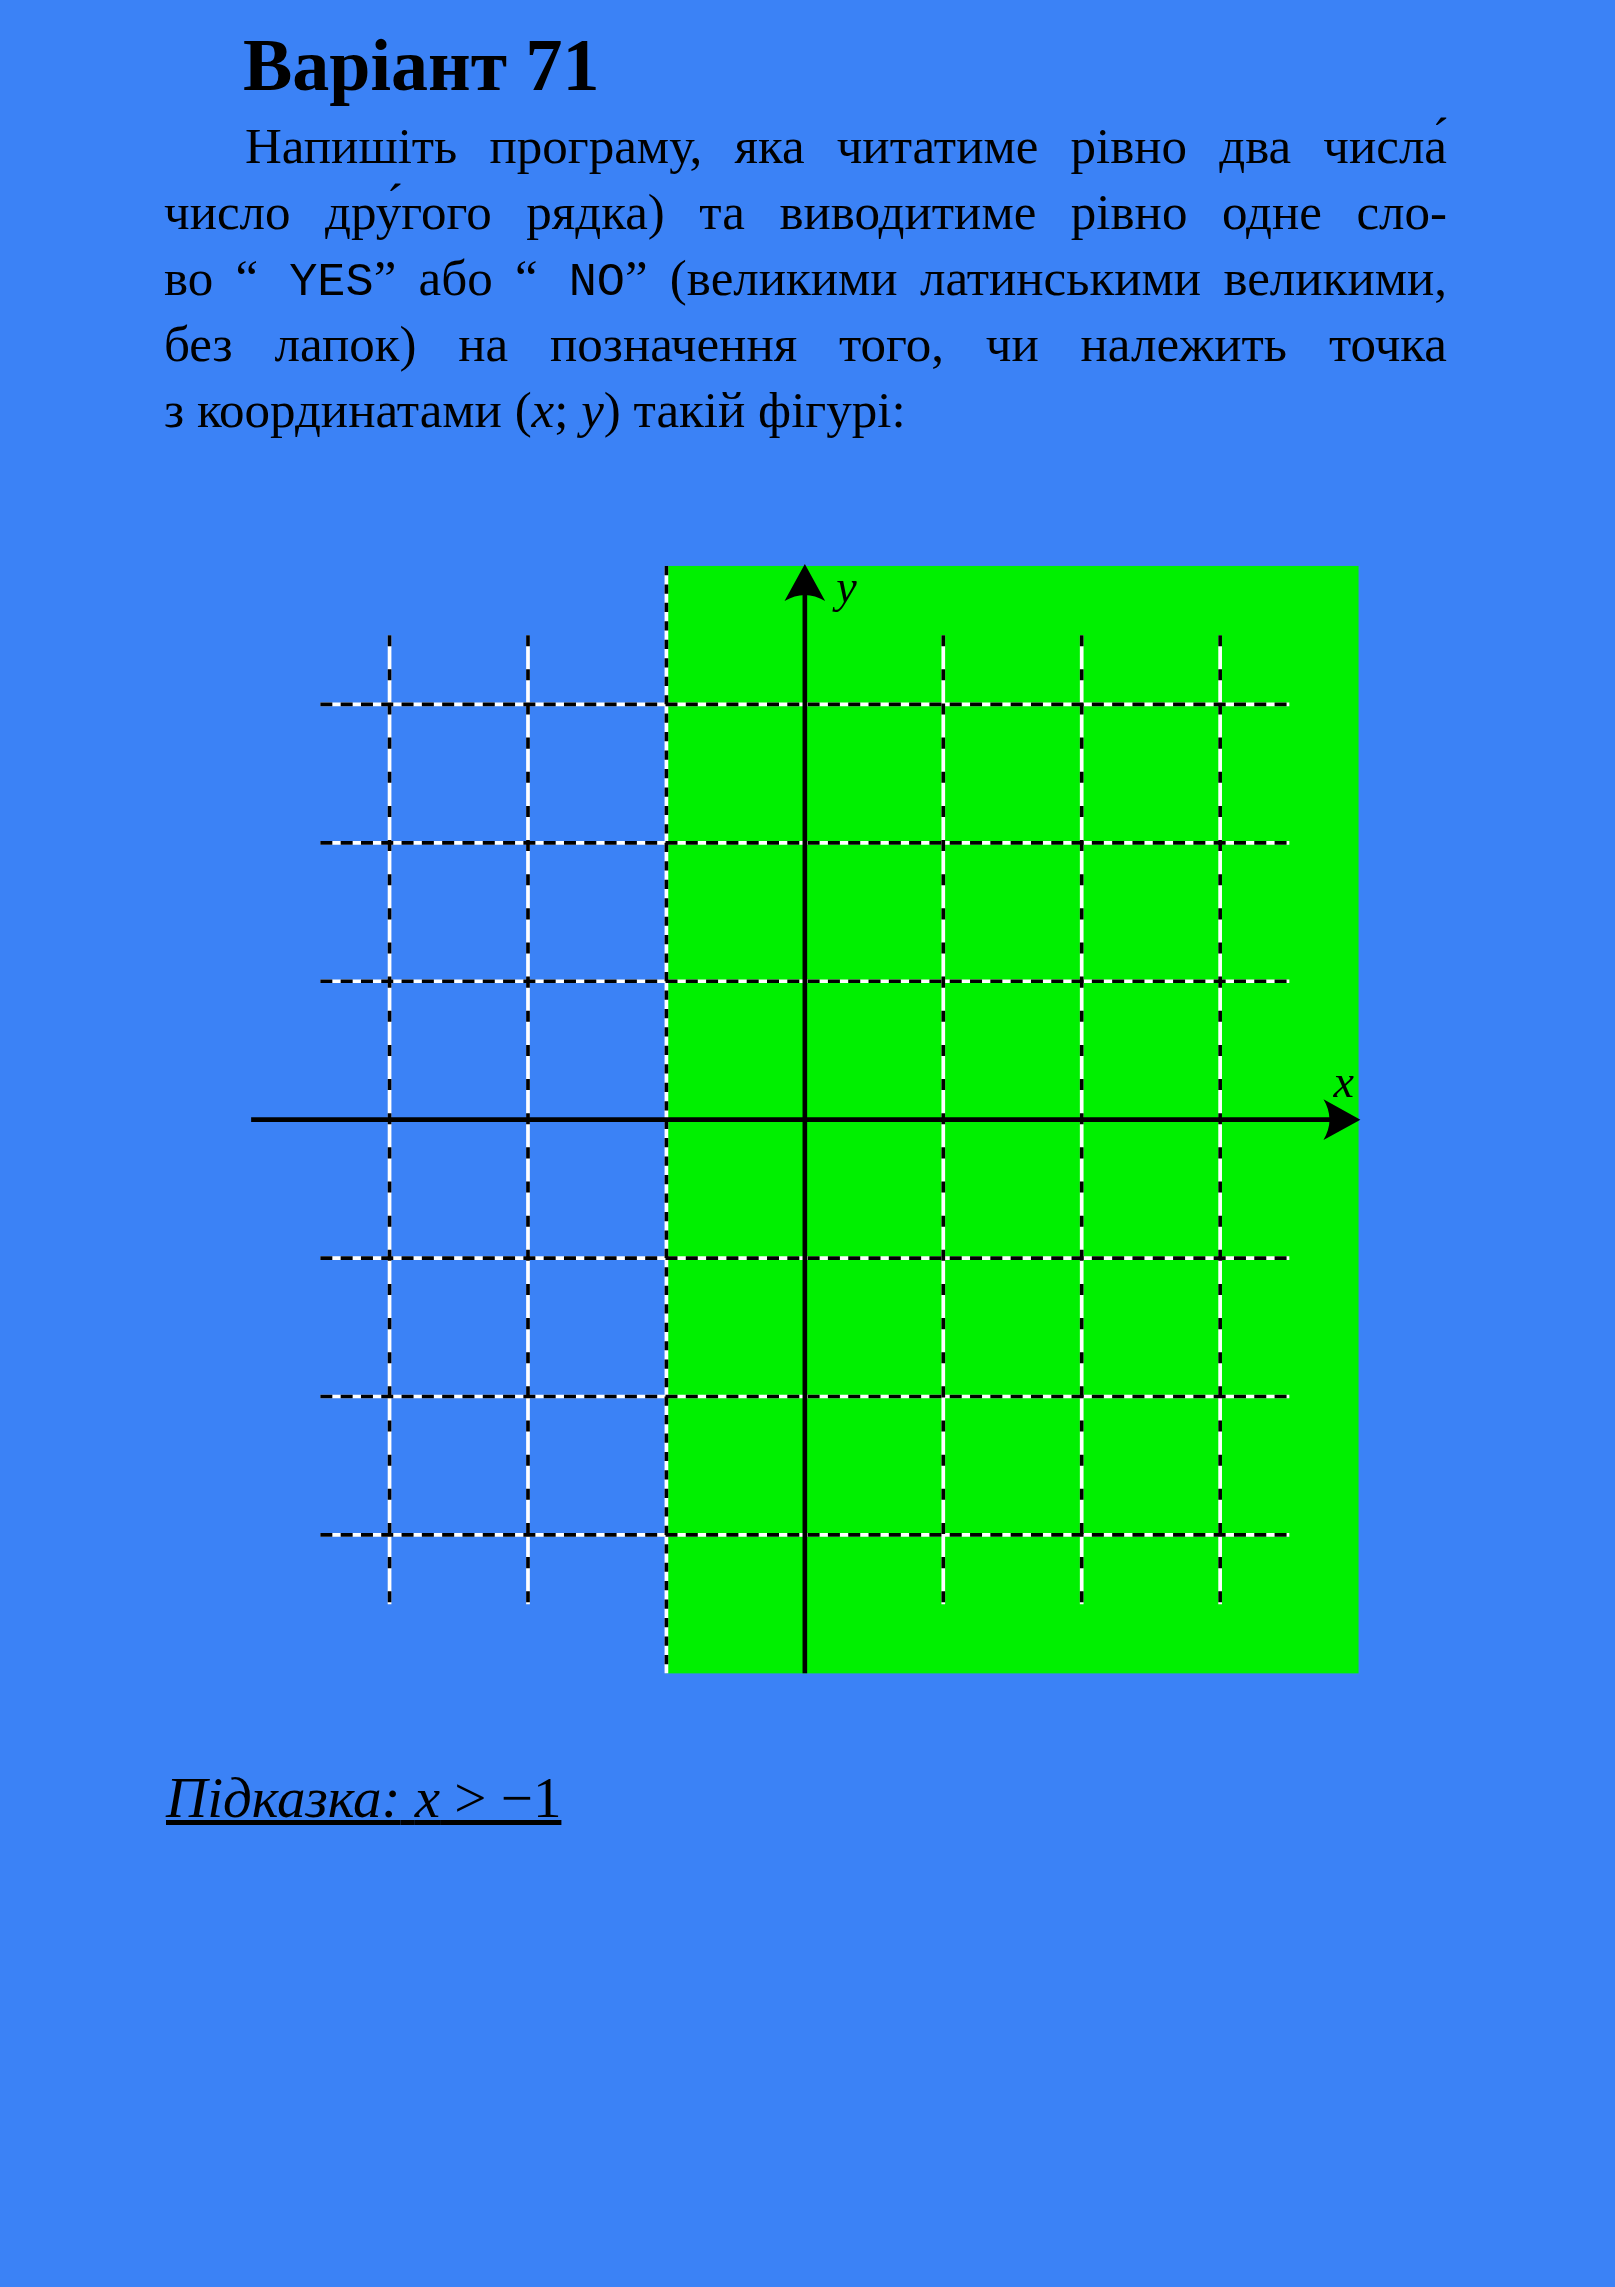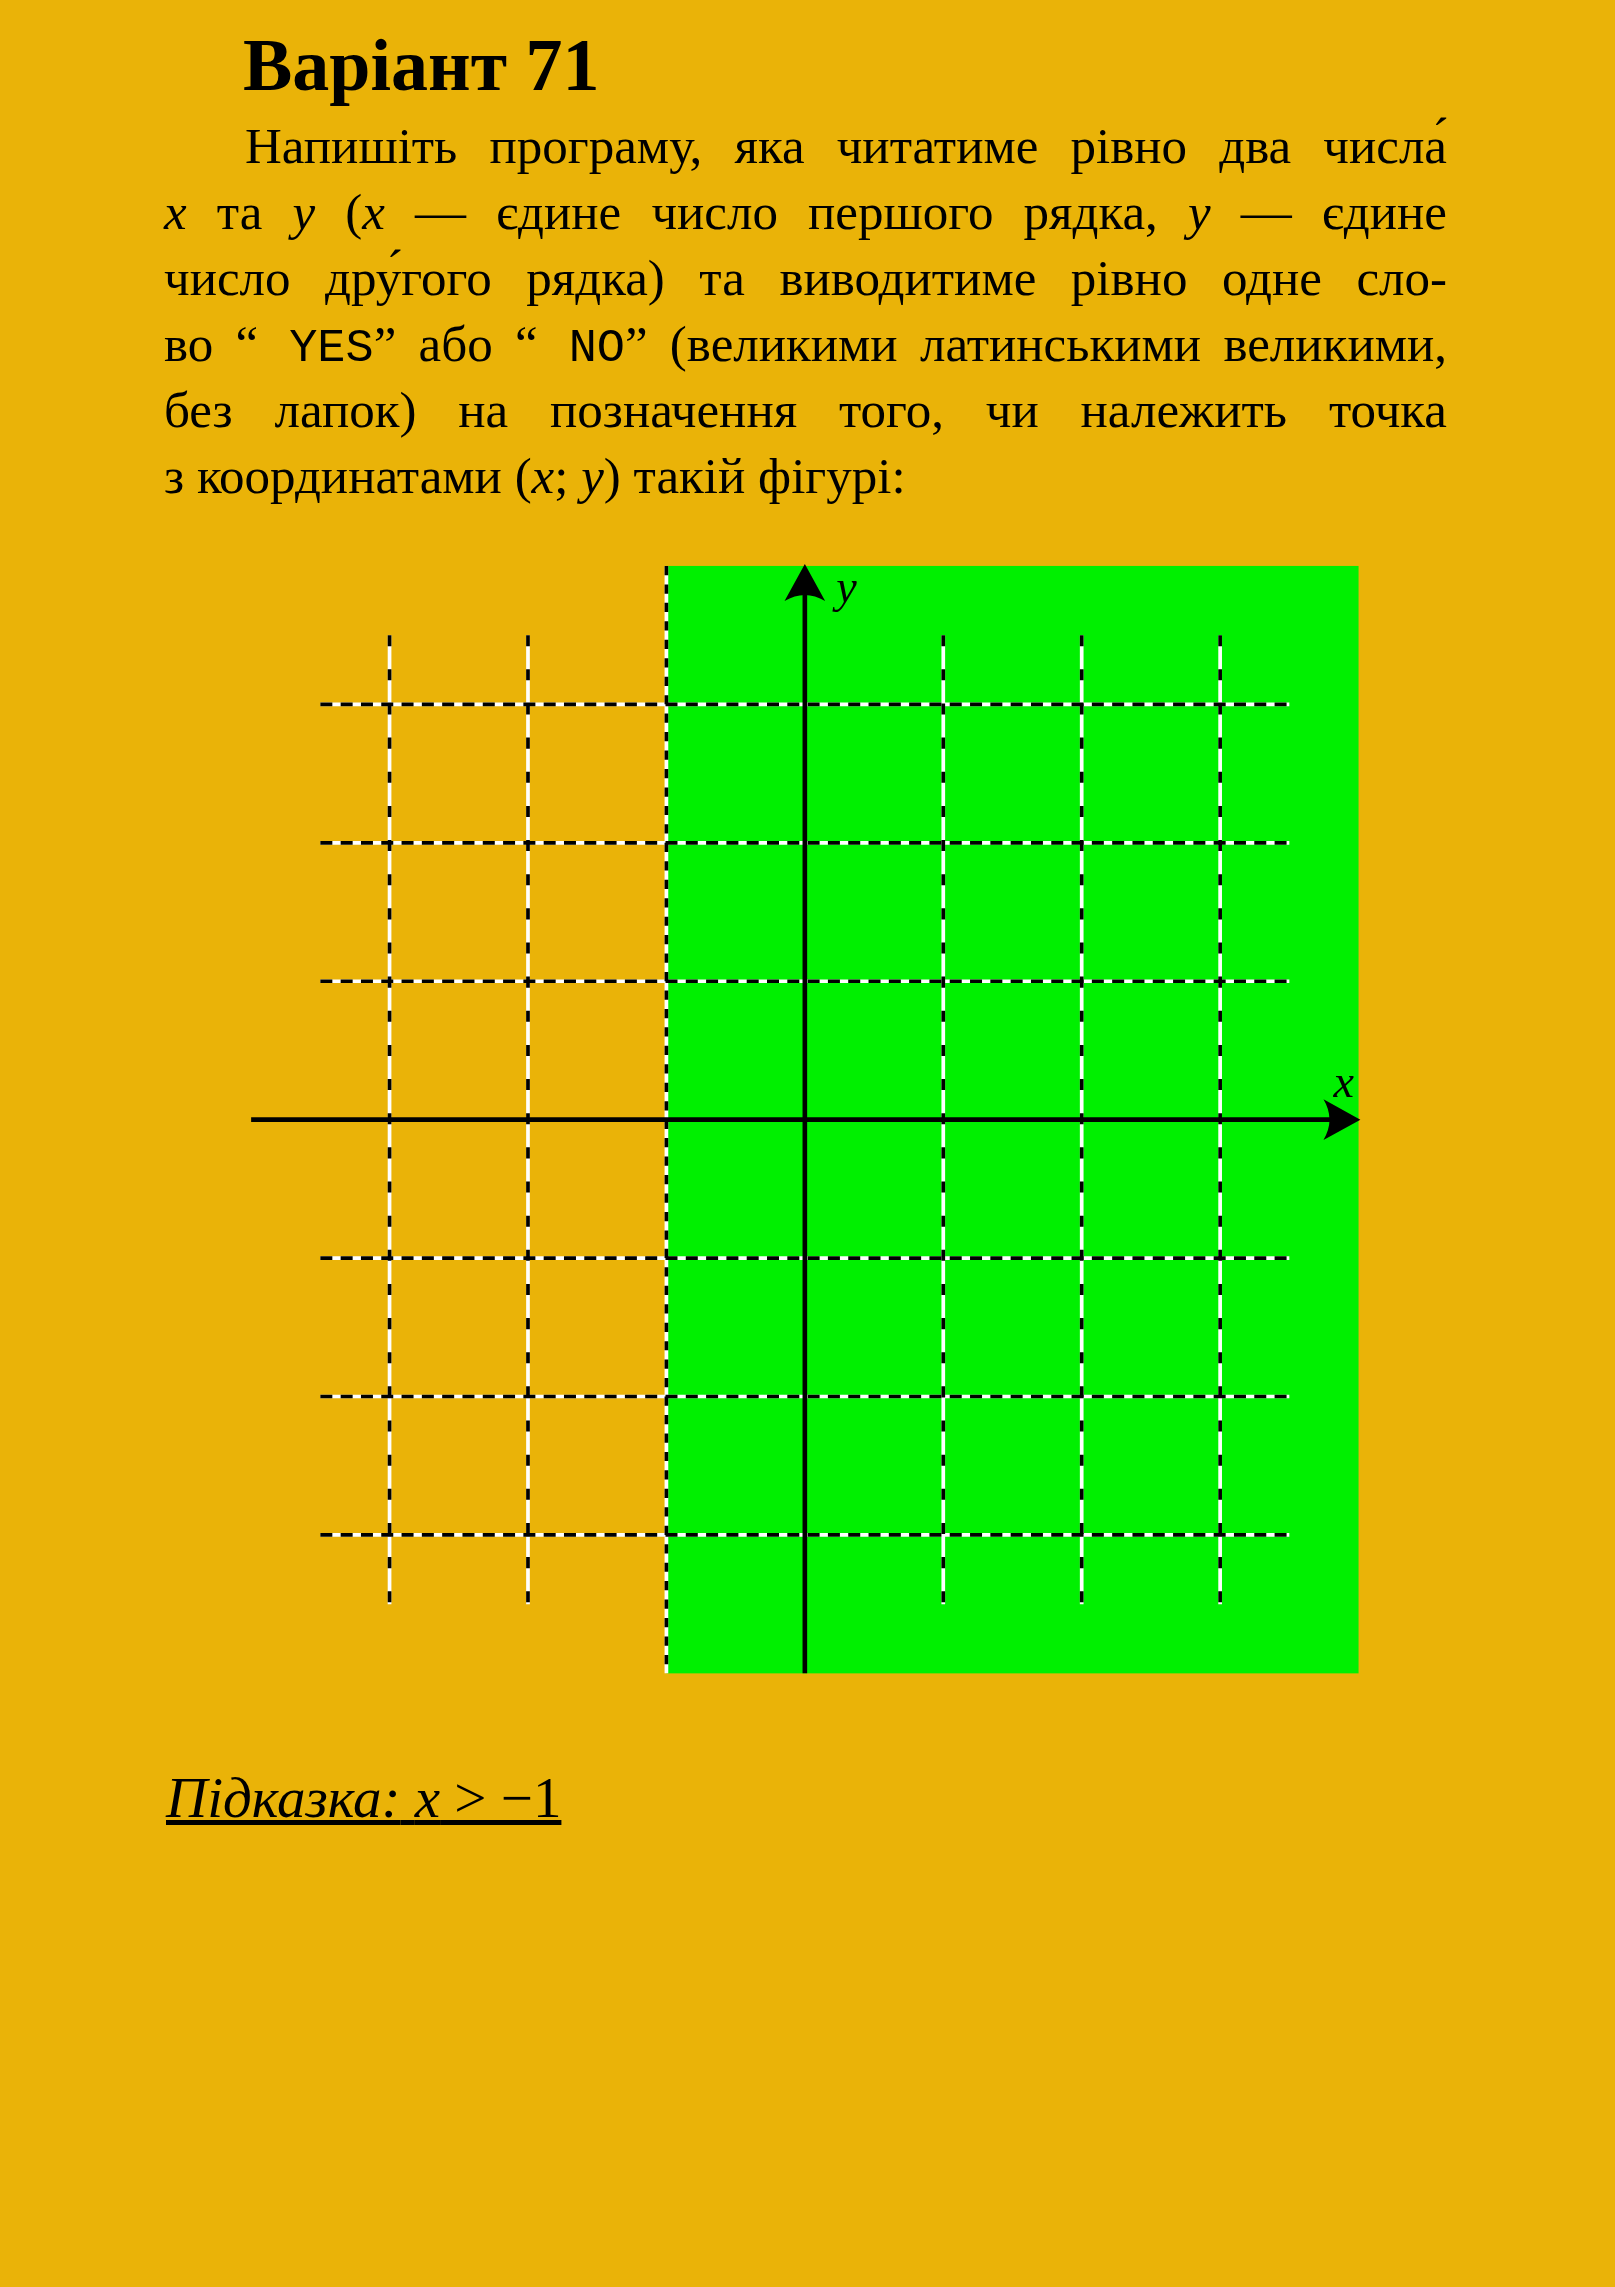--- a/index.html
+++ b/index.html
@@ -3,21 +3,21 @@
 <meta charset="utf-8">
 <style>
   html,body{margin:0;padding:0;}
   body{
     width:1615px;height:2288px;
     background:#ffffff;
     font-family:"Liberation Serif", serif;
     position:relative;
     color:#000;
   }
-  .page{position:absolute;left:0;top:0;width:1615px;height:2288px;background:#eab308;overflow:hidden;}
+  .page{position:absolute;left:0;top:0;width:1615px;height:2288px;background:#3b82f6;overflow:hidden;}
 
   .title{
     position:absolute;left:243px;top:28px;
     font-size:74px;font-weight:700;line-height:1;
     white-space:nowrap;
   }
 
   .para{
     position:absolute;left:164px;top:113px;width:1283px;
     font-size:51px;line-height:66px;
@@ -44,21 +44,20 @@
 </style>
 </head>
 <body>
 
 <div class="page">
 
   <div class="title">Варіант 71</div>
 
   <div class="para">
     <div class="line indent"><span class="seg-normal">Напишіть програму, яка читатиме рівно два числа́</span></div>
-    <div class="line"><span class="seg-italic">x</span><span class="seg-normal"> та </span><span class="seg-italic">y</span><span class="seg-normal"> (</span><span class="seg-italic">x</span><span class="seg-normal"> — єдине число першого рядка, </span><span class="seg-italic">y</span><span class="seg-normal"> — єдине</span></div>
     <div class="line"><span class="seg-normal">число дру́гого рядка) та виводитиме рівно одне сло-</span></div>
     <div class="line"><span class="seg-normal">во “</span><span class="seg-mono">YES</span><span class="seg-normal">” або “</span><span class="seg-mono">NO</span><span class="seg-normal">” (великими латинськими великими,</span></div>
     <div class="line"><span class="seg-normal">без лапок) на позначення того, чи належить точка</span></div>
     <div class="line last"><span class="seg-normal">з координатами (</span><span class="seg-italic">x</span><span class="seg-normal">; </span><span class="seg-italic">y</span><span class="seg-normal">) такій фігурі:</span></div>
   </div>
 
   <svg class="figure-svg" viewBox="170 585 1400 1260" xmlns="http://www.w3.org/2000/svg">
 
     <rect x="722" y="613" width="750" height="1200" fill="#00f000"></rect>
 

